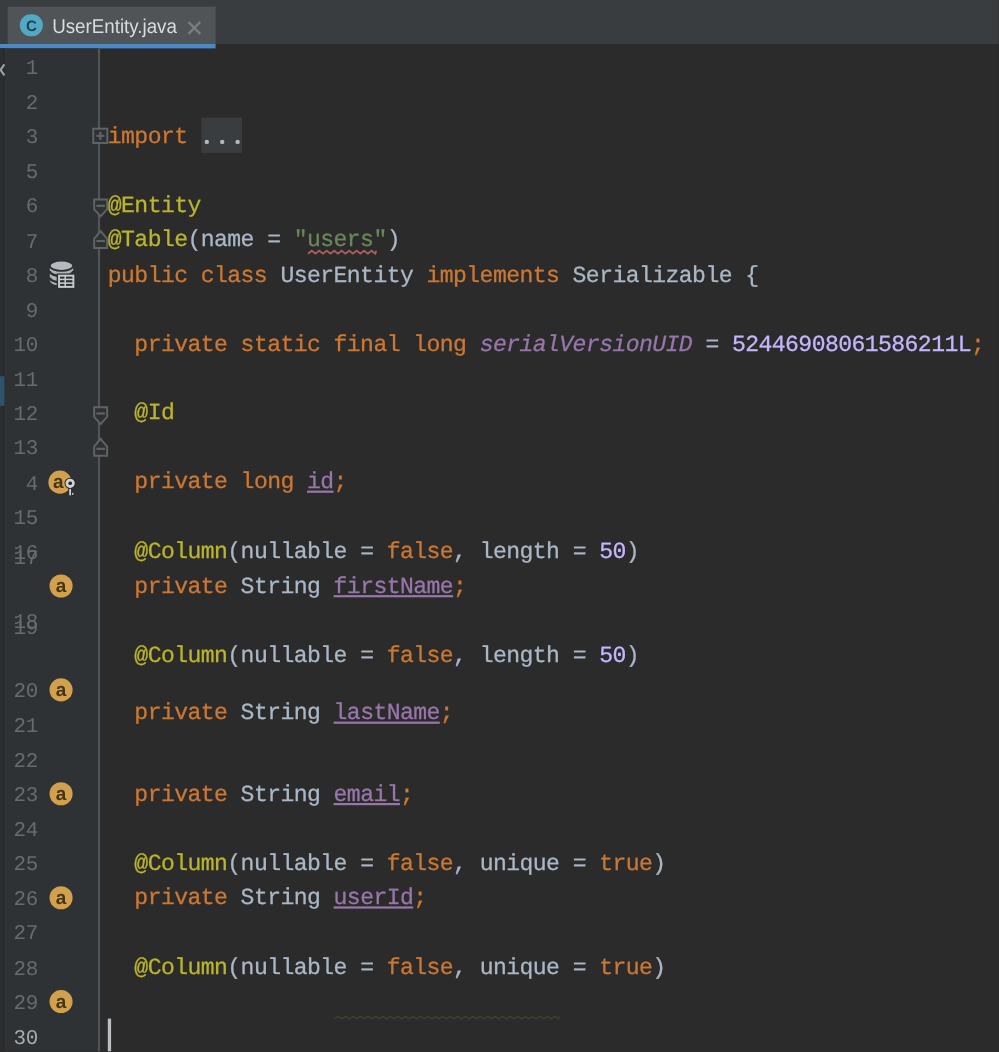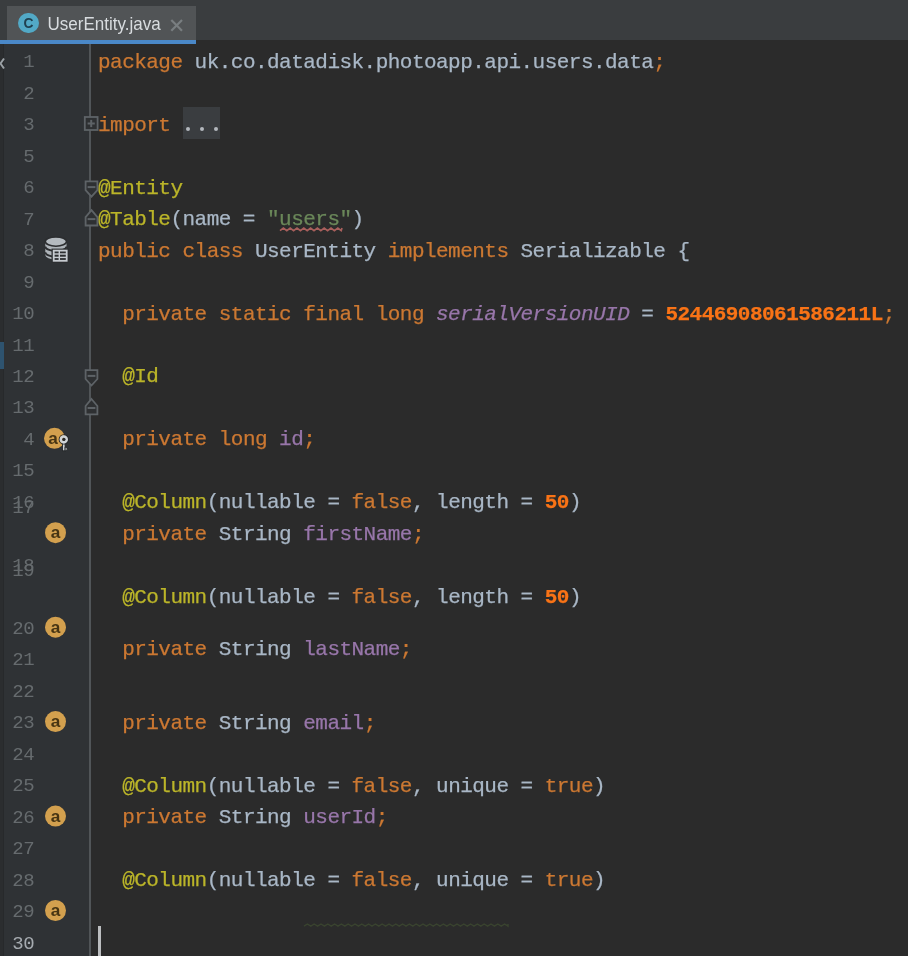--- a/index.html
+++ b/index.html
@@ -9,22 +9,22 @@
 #gutter { position:absolute; left:0; top:44px; width:90px; height:912px; background:#2f3235; }
 #lstrip { position:absolute; left:0; top:44px; width:4px; height:912px; background:#2b2d2f; border-right:1px solid #27292b; }
 #lthumb { position:absolute; left:0; top:342px; width:4px; height:27px; background:#2e536f; }
 #sepline { position:absolute; left:89.4px; top:44px; width:1.7px; height:912px; background:#515558; }
 .num { position:absolute; left:0; width:35.4px; height:31.48px; line-height:31.48px; text-align:right; font-size:19px; color:#666b6e; padding-top:2.4px; letter-spacing:-0.35px; padding-right:1px; }
 .num.hl { color:#a6abb0; }
 .cl { position:absolute; left:98px; height:31.48px; line-height:31.48px; font-size:21px; letter-spacing:-0.53px; white-space:pre; color:#a9b7c6; padding-top:1.9px; -webkit-text-stroke:0.25px; }
 .k { color:#cc7832; }
 .a { color:#bbb529; }
 .s { color:#6a8759; }
-.n { color:#f97316;font-weight:bold; }
-.f { color:#9876aa; }
+.n { color:#c4b5fd; }
+.f { color:#9876aa;text-decoration:underline; }
 .fi { color:#9876aa; font-style:italic; }
 .d { color:#a9b7c6; }
 #foldbox { position:absolute; left:183px; top:107px; width:36.6px; height:31.6px; background:#3a3d40; }
 .fdot { position:absolute; width:4px; height:4px; border-radius:50%; background:#b3b8bd; top:20.4px; }
 #caret { position:absolute; left:98.4px; top:926.2px; width:2.2px; height:29.8px; background:#bcbec0; }
 #tabicon { position:absolute; left:18.3px; top:12.7px; width:20.6px; height:20.6px; border-radius:50%; background:#52a9c6; }
 #tabicon span { position:absolute; left:0; top:3.2px; width:20.6px; text-align:center; font-family:"Liberation Sans"; font-weight:bold; font-size:13.8px; color:#20404f; }
 svg.ov { position:absolute; left:0; top:0; }
 .fold { fill:#2e3032; stroke:#5e6367; stroke-width:1.8; }
 .foldl { stroke:#5e6367; stroke-width:2; }
@@ -40,21 +40,20 @@
 <svg class="ov" width="908" height="44" viewBox="0 0 908 44">
 <text x="47.4" y="30.3" font-family="Liberation Sans" font-size="18.2" fill="#d8dcdf" textLength="113.4" lengthAdjust="spacingAndGlyphs">UserEntity.java</text>
 <line x1="171.3" y1="20" x2="182" y2="30.7" stroke="#797e81" stroke-width="2.2"></line>
 <line x1="182" y1="20" x2="171.3" y2="30.7" stroke="#797e81" stroke-width="2.2"></line>
 </svg>
 <div id="gutter"></div>
 <div id="lstrip"></div>
 <div id="lthumb"></div>
 <div id="sepline"></div>
 <div class="num" style="top:44.80px">1</div>
-    <div class="cl" style="top:44.80px"><span class="k">package</span><span class="d"> uk.co.datadisk.photoapp.api.users.data</span><span class="k">;</span></div>
     <div class="num" style="top:76.28px">2</div>
     <div class="num" style="top:107.76px">3</div>
     <div class="cl" style="top:107.76px"><span class="k">import</span></div>
     <div class="num" style="top:139.24px">5</div>
     <div class="num" style="top:170.72px">6</div>
     <div class="cl" style="top:170.72px"><span class="a">@Entity</span></div>
     <div class="num" style="top:202.20px">7</div>
     <div class="cl" style="top:202.20px"><span class="a">@Table</span><span class="d">(name = </span><span class="s">"users"</span><span class="d">)</span></div>
     <div class="num" style="top:233.68px">8</div>
     <div class="cl" style="top:233.68px"><span class="k">public class </span><span class="d">UserEntity </span><span class="k">implements </span><span class="d">Serializable {</span></div>

